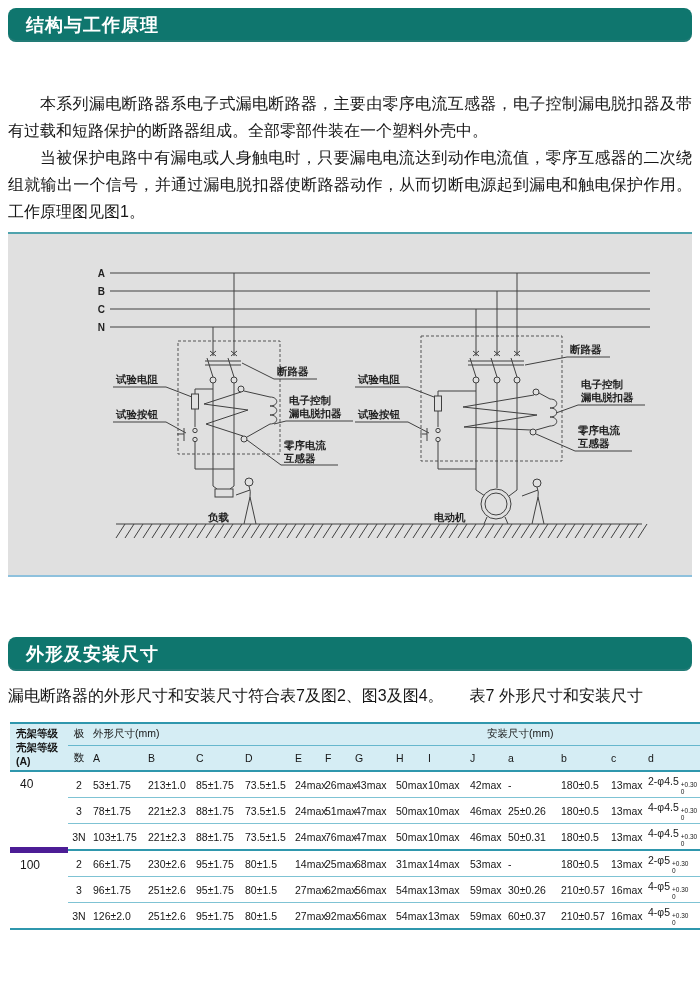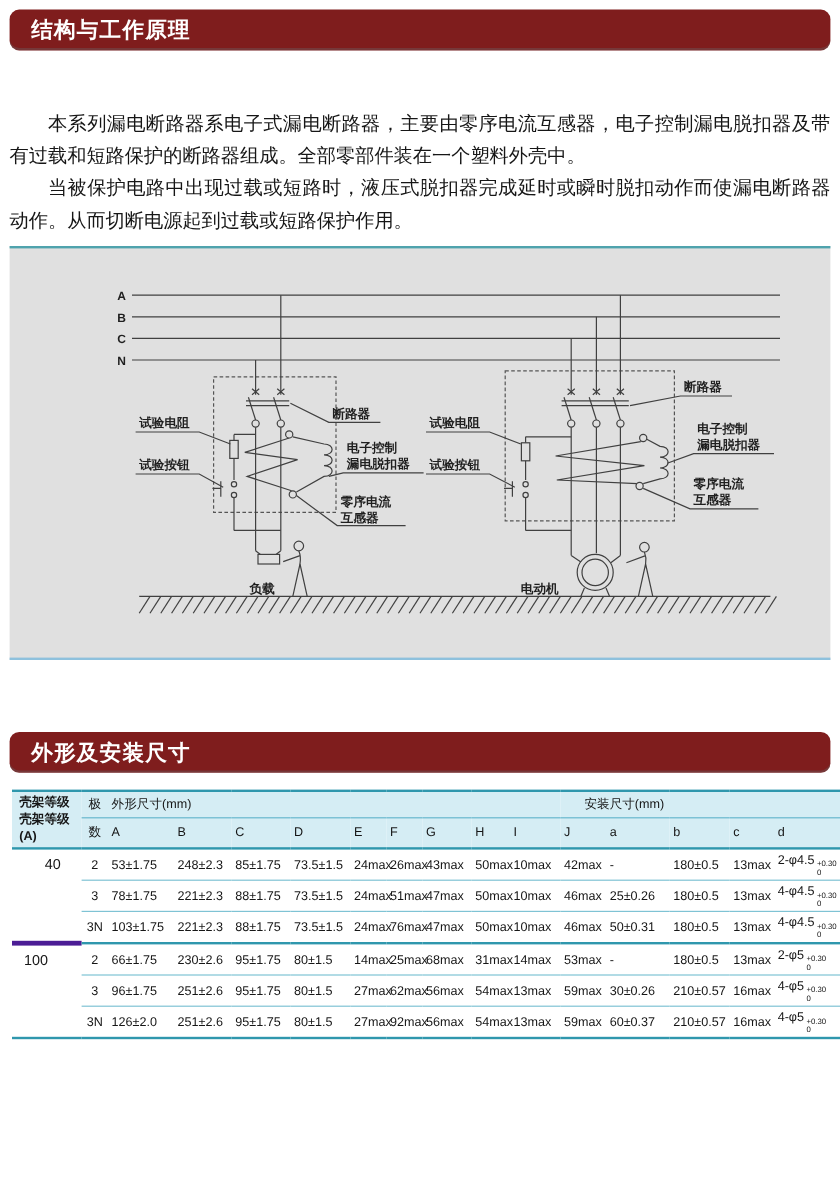--- a/index.html
+++ b/index.html
@@ -6,21 +6,21 @@
   body {
     width:700px;
     font-family:"Liberation Sans","DejaVu Sans",sans-serif;
     color:#161616;
   }
   .page { padding:8px 8px 4px 8px; }
 
   
   .banner {
     height:34px; line-height:34px;
-    background:#7f1d1d;
+    background:#0f766e;
     border-radius:8px;
     color:#ffffff;
     font-size:18px; font-weight:bold;
     padding-left:18px;
     letter-spacing:1px;
     box-shadow: inset 0 -2px 0 rgba(90,140,145,.25);
   }
   .banner2 { margin-top:60px; }
 
   
@@ -73,40 +73,40 @@
   table.dim th.hmid { border-bottom:1px solid #66b7cd; }
   table.dim th.hb  { border-bottom:2px solid #2f97ad; }
   table.dim th.col1 { padding-left:6px; line-height:14px;font-weight:bold; }
   table.dim th.install { padding-left:20px; }
   table.dim td { height:25px; padding:0 0 0 3px; border-bottom:1px solid #7fc3d4; }
   table.dim td.pole-cell { text-align:center; padding-left:0; }
   table.dim td.rating-cell {
     vertical-align:top; padding:5px 0 0 10px;
     font-size:12px; border-bottom:none;
   }
-  table.dim td.rating-end { border-bottom:4px solid #4c1d95;text-align:center; }
+  table.dim td.rating-end { border-bottom:6px solid #4c1d95; }
   table.dim tr.group-end td { border-bottom:2px solid #2f97ad; }
   table.dim tbody tr:last-child td { border-bottom:none; }
   .tol {
     display:inline-flex; flex-direction:column;
     font-size:6.5px; line-height:7px;
     vertical-align:-2px; margin-left:2px; font-style:normal;
   }
   .tol i { font-style:normal; }
 </style>
 </head>
 <body>
 
 <div class="page">
 
   <div class="banner">结构与工作原理</div>
 
   <div class="body-text">
     <p>本系列漏电断路器系电子式漏电断路器，主要由零序电流互感器，电子控制漏电脱扣器及带有过载和短路保护的断路器组成。全部零部件装在一个塑料外壳中。</p>
-    <p>当被保护电路中出现过载或短路时，液压式脱扣器完成延时或瞬时脱扣动作而使漏电断路器动作。从而切断电源起到过载或短路保护作用。</p>
+    <p>当被保护电路中有漏电或人身触电时，只要漏电电流达到动作电流值，零序互感器的二次绕组就输出一个信号，并通过漏电脱扣器使断路器动作，从而切断电源起到漏电和触电保护作用。工作原理图见图1。</p>
   </div>
 
   <div class="diagram-panel">
     <svg class="diagram-svg" viewBox="0 0 684 341">
 
       <g>
         <line x1="102" y1="39" x2="642" y2="39"></line>
         <line x1="102" y1="57" x2="642" y2="57"></line>
         <line x1="102" y1="75" x2="642" y2="75"></line>
         <line x1="102" y1="93" x2="642" y2="93"></line>
@@ -297,20 +297,23 @@
             <line x1="621" y1="290" x2="612" y2="304"></line>
             <line x1="630" y1="290" x2="621" y2="304"></line>
             <line x1="639" y1="290" x2="630" y2="304"></line>
           </g>
       </g>
     </svg>
   </div>
 
   <div class="banner banner2">外形及安装尺寸</div>
 
+  <p class="intro-line">
+    <span>漏电断路器的外形尺寸和安装尺寸符合表7及图2、图3及图4。</span><span class="table-caption">表7 外形尺寸和安装尺寸</span>
+  </p>
 
   <table class="dim">
     <colgroup>
       <col style="width:58px">
         <col style="width:22px">
       <col style="width:55px">
         <col style="width:48px">
         <col style="width:49px">
         <col style="width:50px">
       <col style="width:30px">
@@ -350,21 +353,21 @@
         <th class="hb">b</th>
         <th class="hb">c</th>
         <th class="hb">d</th>
       </tr>
     </thead>
     <tbody>
         <tr>
           <td rowspan="3" class="rating-cell rating-end">40</td>
           <td class="pole-cell">2</td>
           <td>53±1.75</td>
-          <td>248±2.3</td>
+          <td>213±1.0</td>
           <td>85±1.75</td>
           <td>73.5±1.5</td>
           <td>24max</td>
           <td>26max</td>
           <td>43max</td>
           <td>50max</td>
           <td>10max</td>
           <td>42max</td>
           <td>-</td>
           <td>180±0.5</td>

